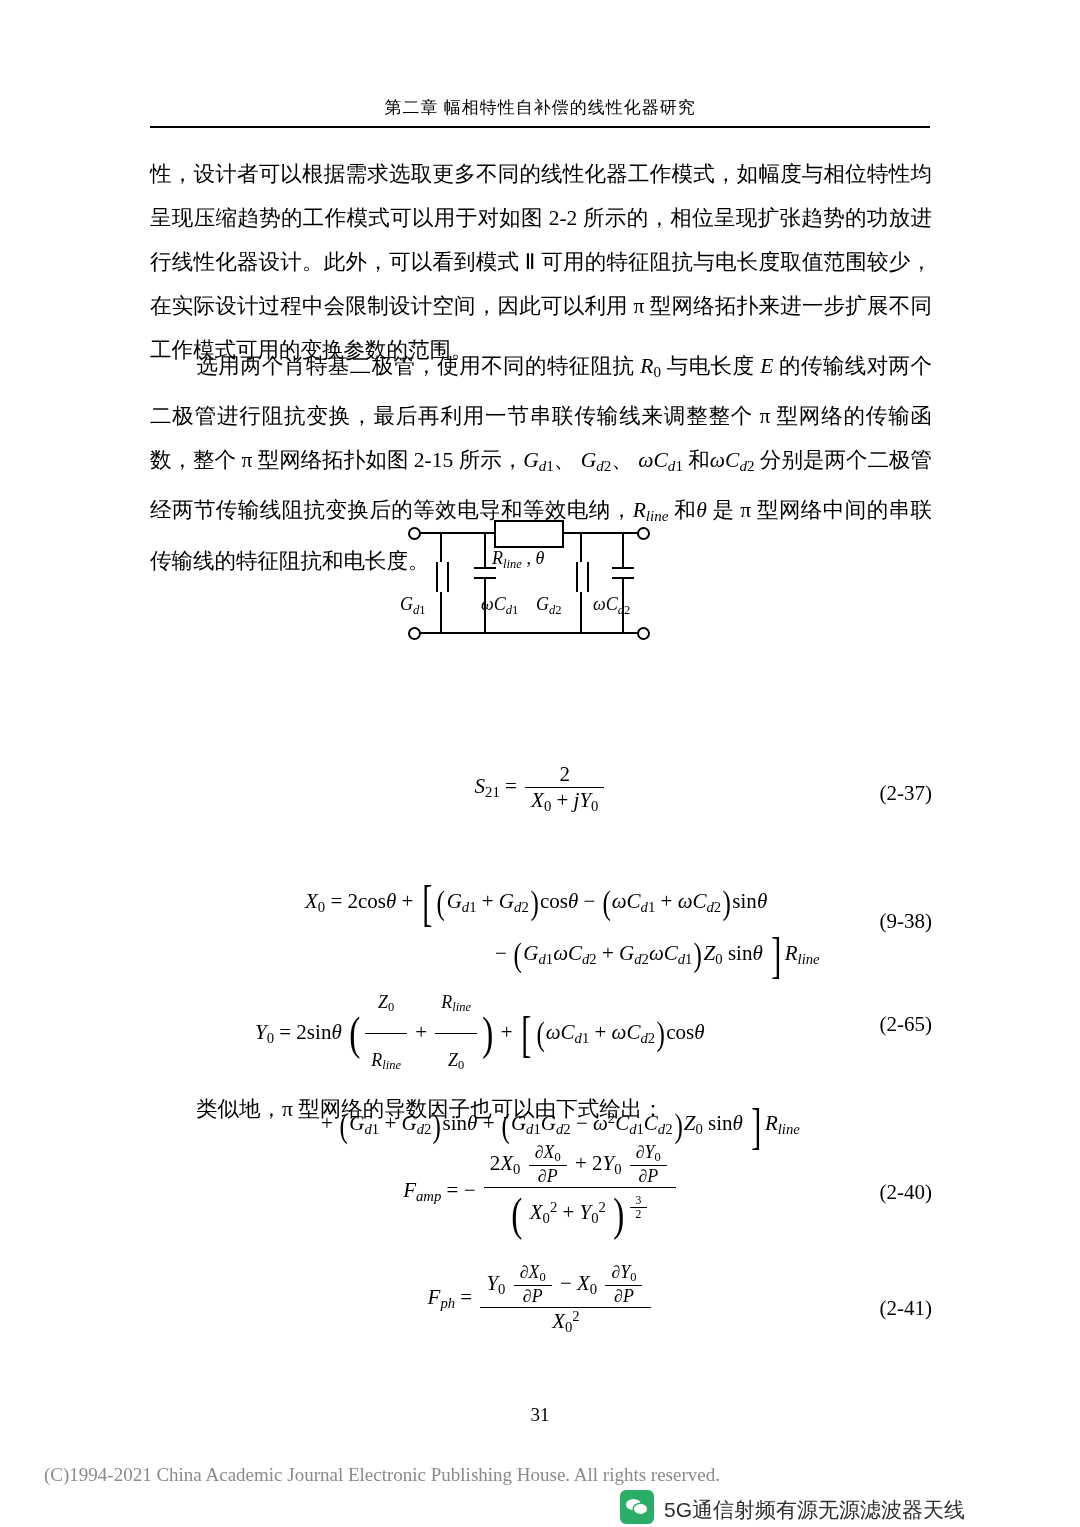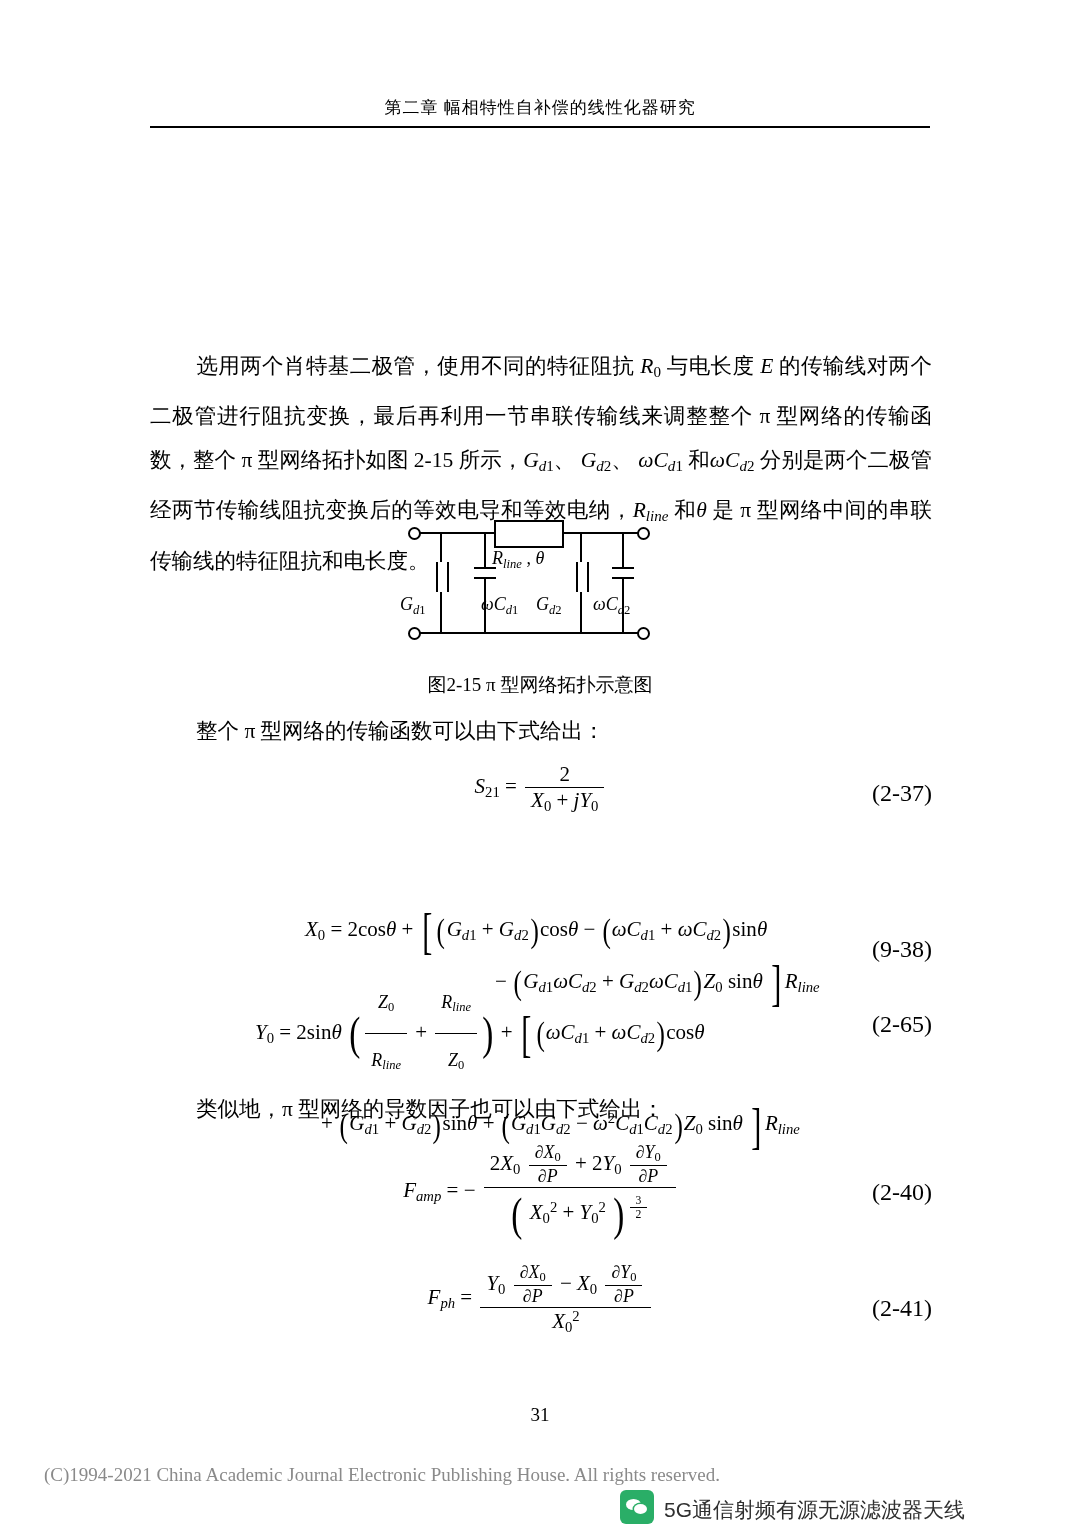--- a/index.html
+++ b/index.html
@@ -90,21 +90,21 @@
   }
   .eq-body {
     text-align: center;
     font-size: 21px;
   }
   .eq-num {
     position: absolute;
     right: 0;
     top: 50%;
     transform: translateY(-50%);
-    font-size: 24px;
+    font-size: 21px;
   }
   .frac {
     display: inline-block;
     vertical-align: middle;
     text-align: center;
     margin: 0 3px;
   }
   .frac > .num { display: block; padding: 0 6px; border-bottom: 1.6px solid #000; }
   .frac > .den { display: block; padding: 0 6px; }
   .small-frac { font-size: 0.85em; }
@@ -163,20 +163,23 @@
   .wechat-text { font-size: 21px; color: #2f2f2f; font-family: "Liberation Sans", sans-serif; }
 </style>
 </head>
 <body>
 
 <div class="page">
 
   <div class="header">第二章  幅相特性自补偿的线性化器研究</div>
   <div class="header-rule"></div>
 
+  <div class="body-text" id="para1">
+    <span>性，设计者可以根据需求选取更多不同的线性化器工作模式，如幅度与相位特性均呈现压缩趋势的工作模式可以用于对如图 2-2 所示的，相位呈现扩张趋势的功放进行线性化器设计。此外，可以看到模式 Ⅱ 可用的特征阻抗与电长度取值范围较少，在实际设计过程中会限制设计空间，因此可以利用 π 型网络拓扑来进一步扩展不同工作模式可用的变换参数的范围。</span>
+  </div>
 
   <div class="body-text" id="para2">
     <span class="indent"></span><span>选用两个肖特基二极管，使用不同的特征阻抗 </span><i>R</i><span class="subn">0</span> 与电长度 <i>E</i><span> 的传输线对两个二极管进行阻抗变换，最后再利用一节串联传输线来调整整个 π 型网络的传输函数，整个 π 型网络拓扑如图 2-15 所示，</span><i>G</i><span class="sub">d</span><span class="subn">1</span>、 <i>G</i><span class="sub">d</span><span class="subn">2</span>、 <i>ωC</i><span class="sub">d</span><span class="subn">1</span> 和<i>ωC</i><span class="sub">d</span><span class="subn">2</span> <span>分别是两个二极管经两节传输线阻抗变换后的等效电导和等效电纳，</span><i>R</i><span class="sub">line</span> 和<i>θ</i> <span>是 π 型网络中间的串联传输线的特征阻抗和电长度。</span>
   </div>
 
   <div class="figure">
     <div class="fig-inner">
 
       <div class="wire-h" style="left:6px; top:12px; width:230px;"></div>
 
@@ -205,37 +208,33 @@
       <div class="cap-plate" style="left:204px; top:47px;"></div>
       <div class="cap-plate" style="left:204px; top:57px;"></div>
       <div class="wire-v" style="left:214px; top:59px; height:53px;"></div>
 
       <div class="fig-label" style="left:84px; top:28px;"><i>R</i><span class="sub">line</span> , <i>θ</i></div>
       <div class="fig-label" style="left:-8px; top:74px;"><i>G</i><span class="sub">d</span><span class="subn">1</span></div>
       <div class="fig-label" style="left:46px; top:74px;margin-left:27px;"><i>ωC</i><span class="sub">d</span><span class="subn">1</span></div>
       <div class="fig-label" style="left:128px; top:74px;"><i>G</i><span class="sub">d</span><span class="subn">2</span></div>
       <div class="fig-label" style="left:185px; top:74px;"><i>ωC</i><span class="sub">d</span><span class="subn">2</span></div>
     </div>
-    <div class="fig-caption">图2-15  π 型网络拓扑示意图</div>
-  </div>
-
-  <div class="line-text" style="top:716px;">
-    <span class="indent"></span><span>整个 π 型网络的传输函数可以由下式给出：</span>
-  </div>
+  </div>
+
 
   <div class="eq-row" style="top:762px; height:62px;">
     <div class="eq-body">
       <i>S</i><span class="subn">21</span> =
       <span class="frac"><span class="num">2</span><span class="den"><i>X</i><span class="subn">0</span> + <i>jY</i><span class="subn">0</span></span></span>
     </div>
     <div class="eq-num">(2-37)</div>
   </div>
 
 
-  <div class="eq-row" style="top:878px; height:86px;margin-top:28px;">
+  <div class="eq-row" style="top:878px; height:86px;">
     <div class="eq-body" style="text-align:left; padding-left:155px; line-height:46px;">
       <div><i>X</i><span class="subn">0</span> = 2cos<i>θ</i> + <span class="brk">[</span><span class="paren-m">(</span><i>G</i><span class="sub">d</span><span class="subn">1</span> + <i>G</i><span class="sub">d</span><span class="subn">2</span><span class="paren-m">)</span>cos<i>θ</i> − <span class="paren-m">(</span><i>ωC</i><span class="sub">d</span><span class="subn">1</span> + <i>ωC</i><span class="sub">d</span><span class="subn">2</span><span class="paren-m">)</span>sin<i>θ</i></div>
       <div style="padding-left:190px;">− <span class="paren-m">(</span><i>G</i><span class="sub">d</span><span class="subn">1</span><i>ωC</i><span class="sub">d</span><span class="subn">2</span> + <i>G</i><span class="sub">d</span><span class="subn">2</span><i>ωC</i><span class="sub">d</span><span class="subn">1</span><span class="paren-m">)</span><i>Z</i><span class="subn">0</span> sin<i>θ</i> <span class="brk">]</span><i>R</i><span class="sub">line</span></div>
     </div>
     <div class="eq-num">(9-38)</div>
   </div>
 
   <div class="eq-row" style="top:976px; height:96px;">
     <div class="eq-body" style="text-align:left; padding-left:105px; line-height:52px;">
       <div><i>Y</i><span class="subn">0</span> = 2sin<i>θ</i> <span class="paren-big">(</span><span class="frac small-frac"><span class="num"><i>Z</i><span class="subn">0</span></span><span class="den"><i>R</i><span class="sub">line</span></span></span> + <span class="frac small-frac"><span class="num"><i>R</i><span class="sub">line</span></span><span class="den"><i>Z</i><span class="subn">0</span></span></span><span class="paren-big">)</span> + <span class="brk">[</span><span class="paren-m">(</span><i>ωC</i><span class="sub">d</span><span class="subn">1</span> + <i>ωC</i><span class="sub">d</span><span class="subn">2</span><span class="paren-m">)</span>cos<i>θ</i></div>

